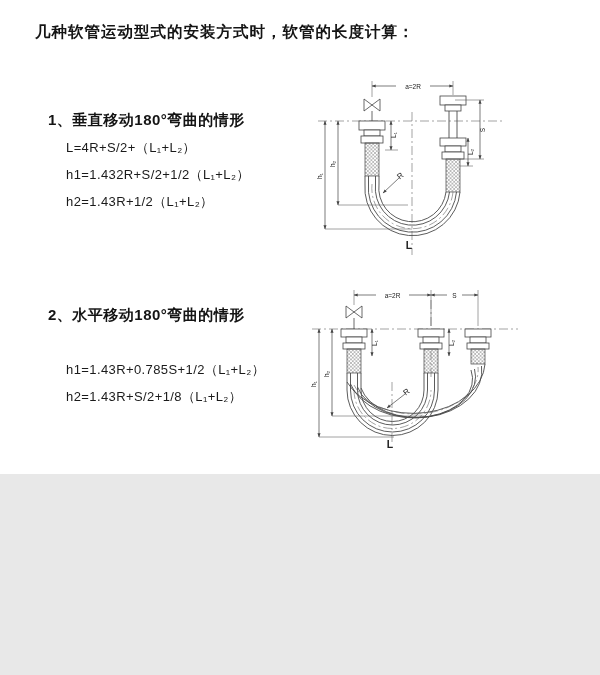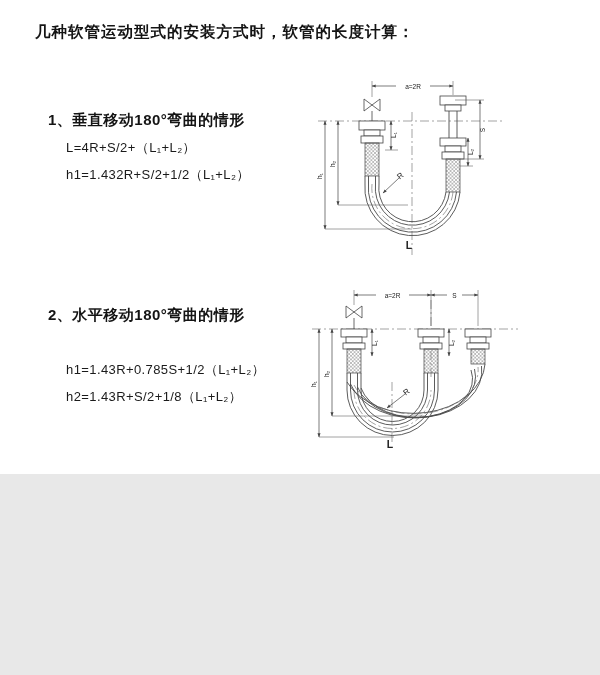--- a/index.html
+++ b/index.html
@@ -48,20 +48,21 @@
       </pattern>
     </defs>
   </svg>
 
   <div class="title">几种软管运动型式的安装方式时，软管的长度计算：</div>
 
   <div class="sec" id="sec1">
     <div class="heading">1、垂直移动180°弯曲的情形</div>
     <div class="formula f1">L=4R+S/2+（L₁+L₂）</div>
     <div class="formula f2">h1=1.432R+S/2+1/2（L₁+L₂）</div>
+    <div class="formula f3">h2=1.43R+1/2（L₁+L₂）</div>
   </div>
 
   <div class="sec" id="sec2">
     <div class="heading">2、水平移动180°弯曲的情形</div>
     <div class="formula f2">h1=1.43R+0.785S+1/2（L₁+L₂）</div>
     <div class="formula f3">h2=1.43R+S/2+1/8（L₁+L₂）</div>
   </div>
 
 
   <svg id="d1" class="diag" width="268" height="190" viewBox="0 0 268 190">

